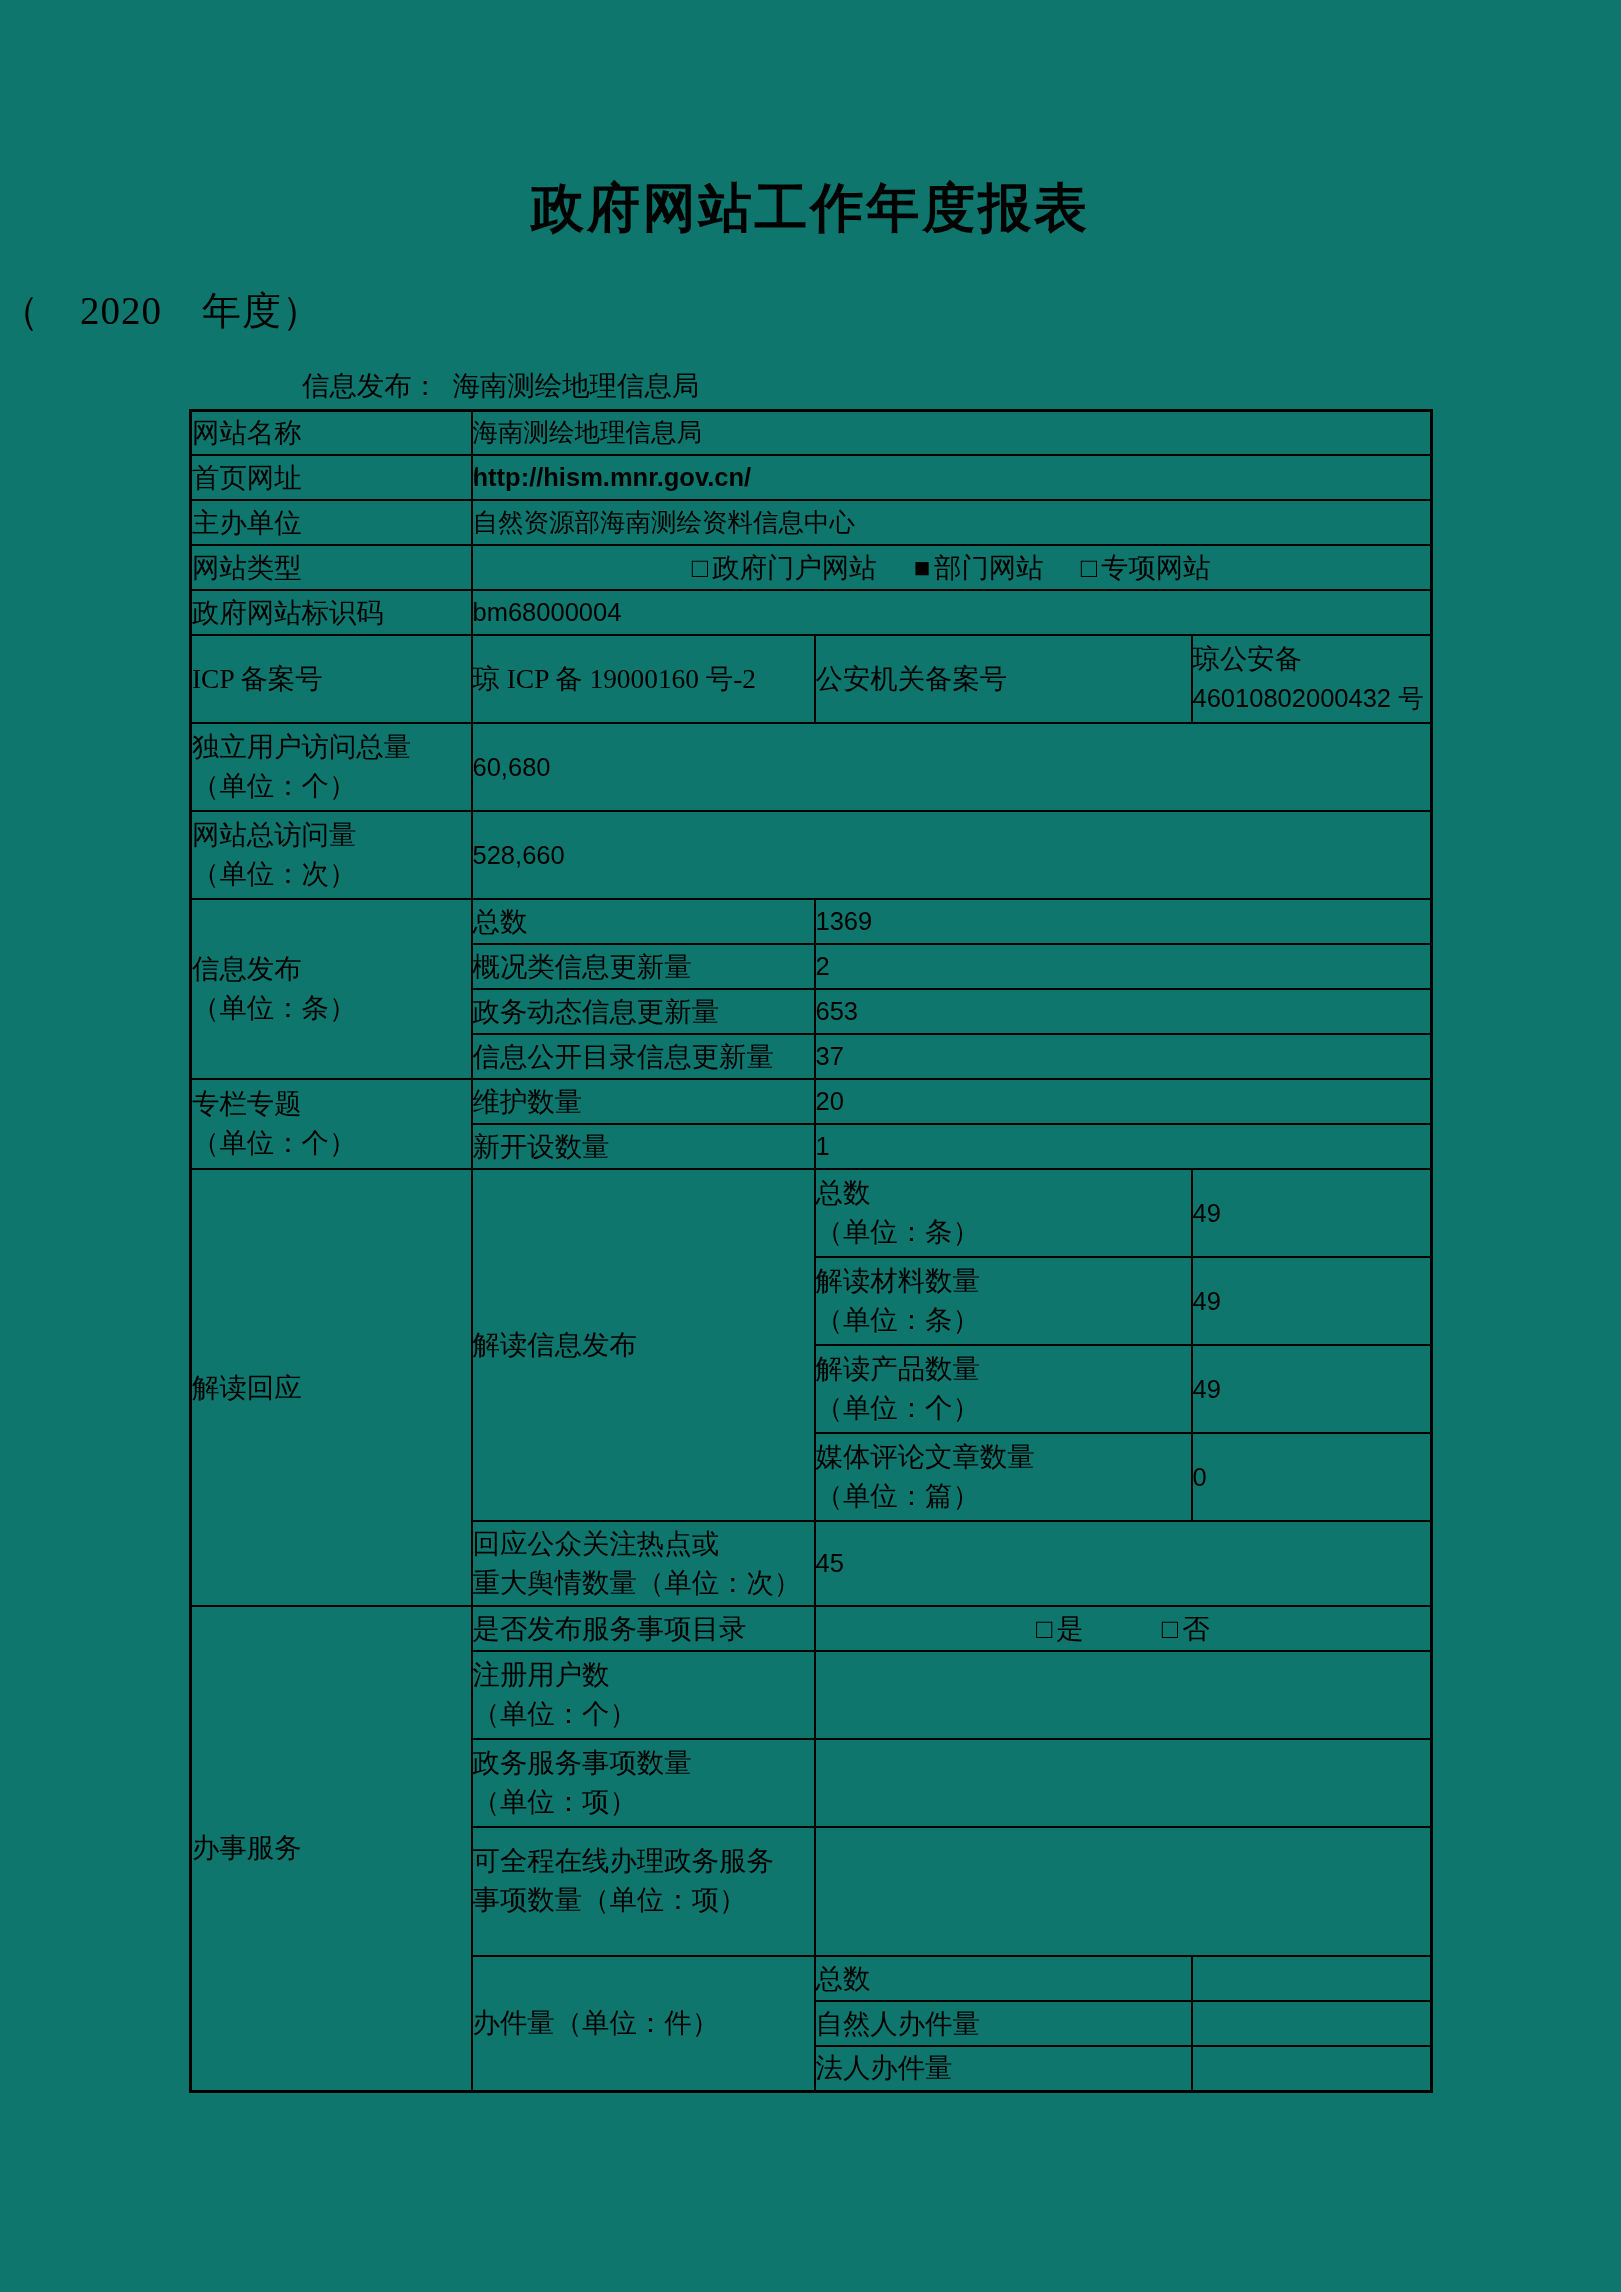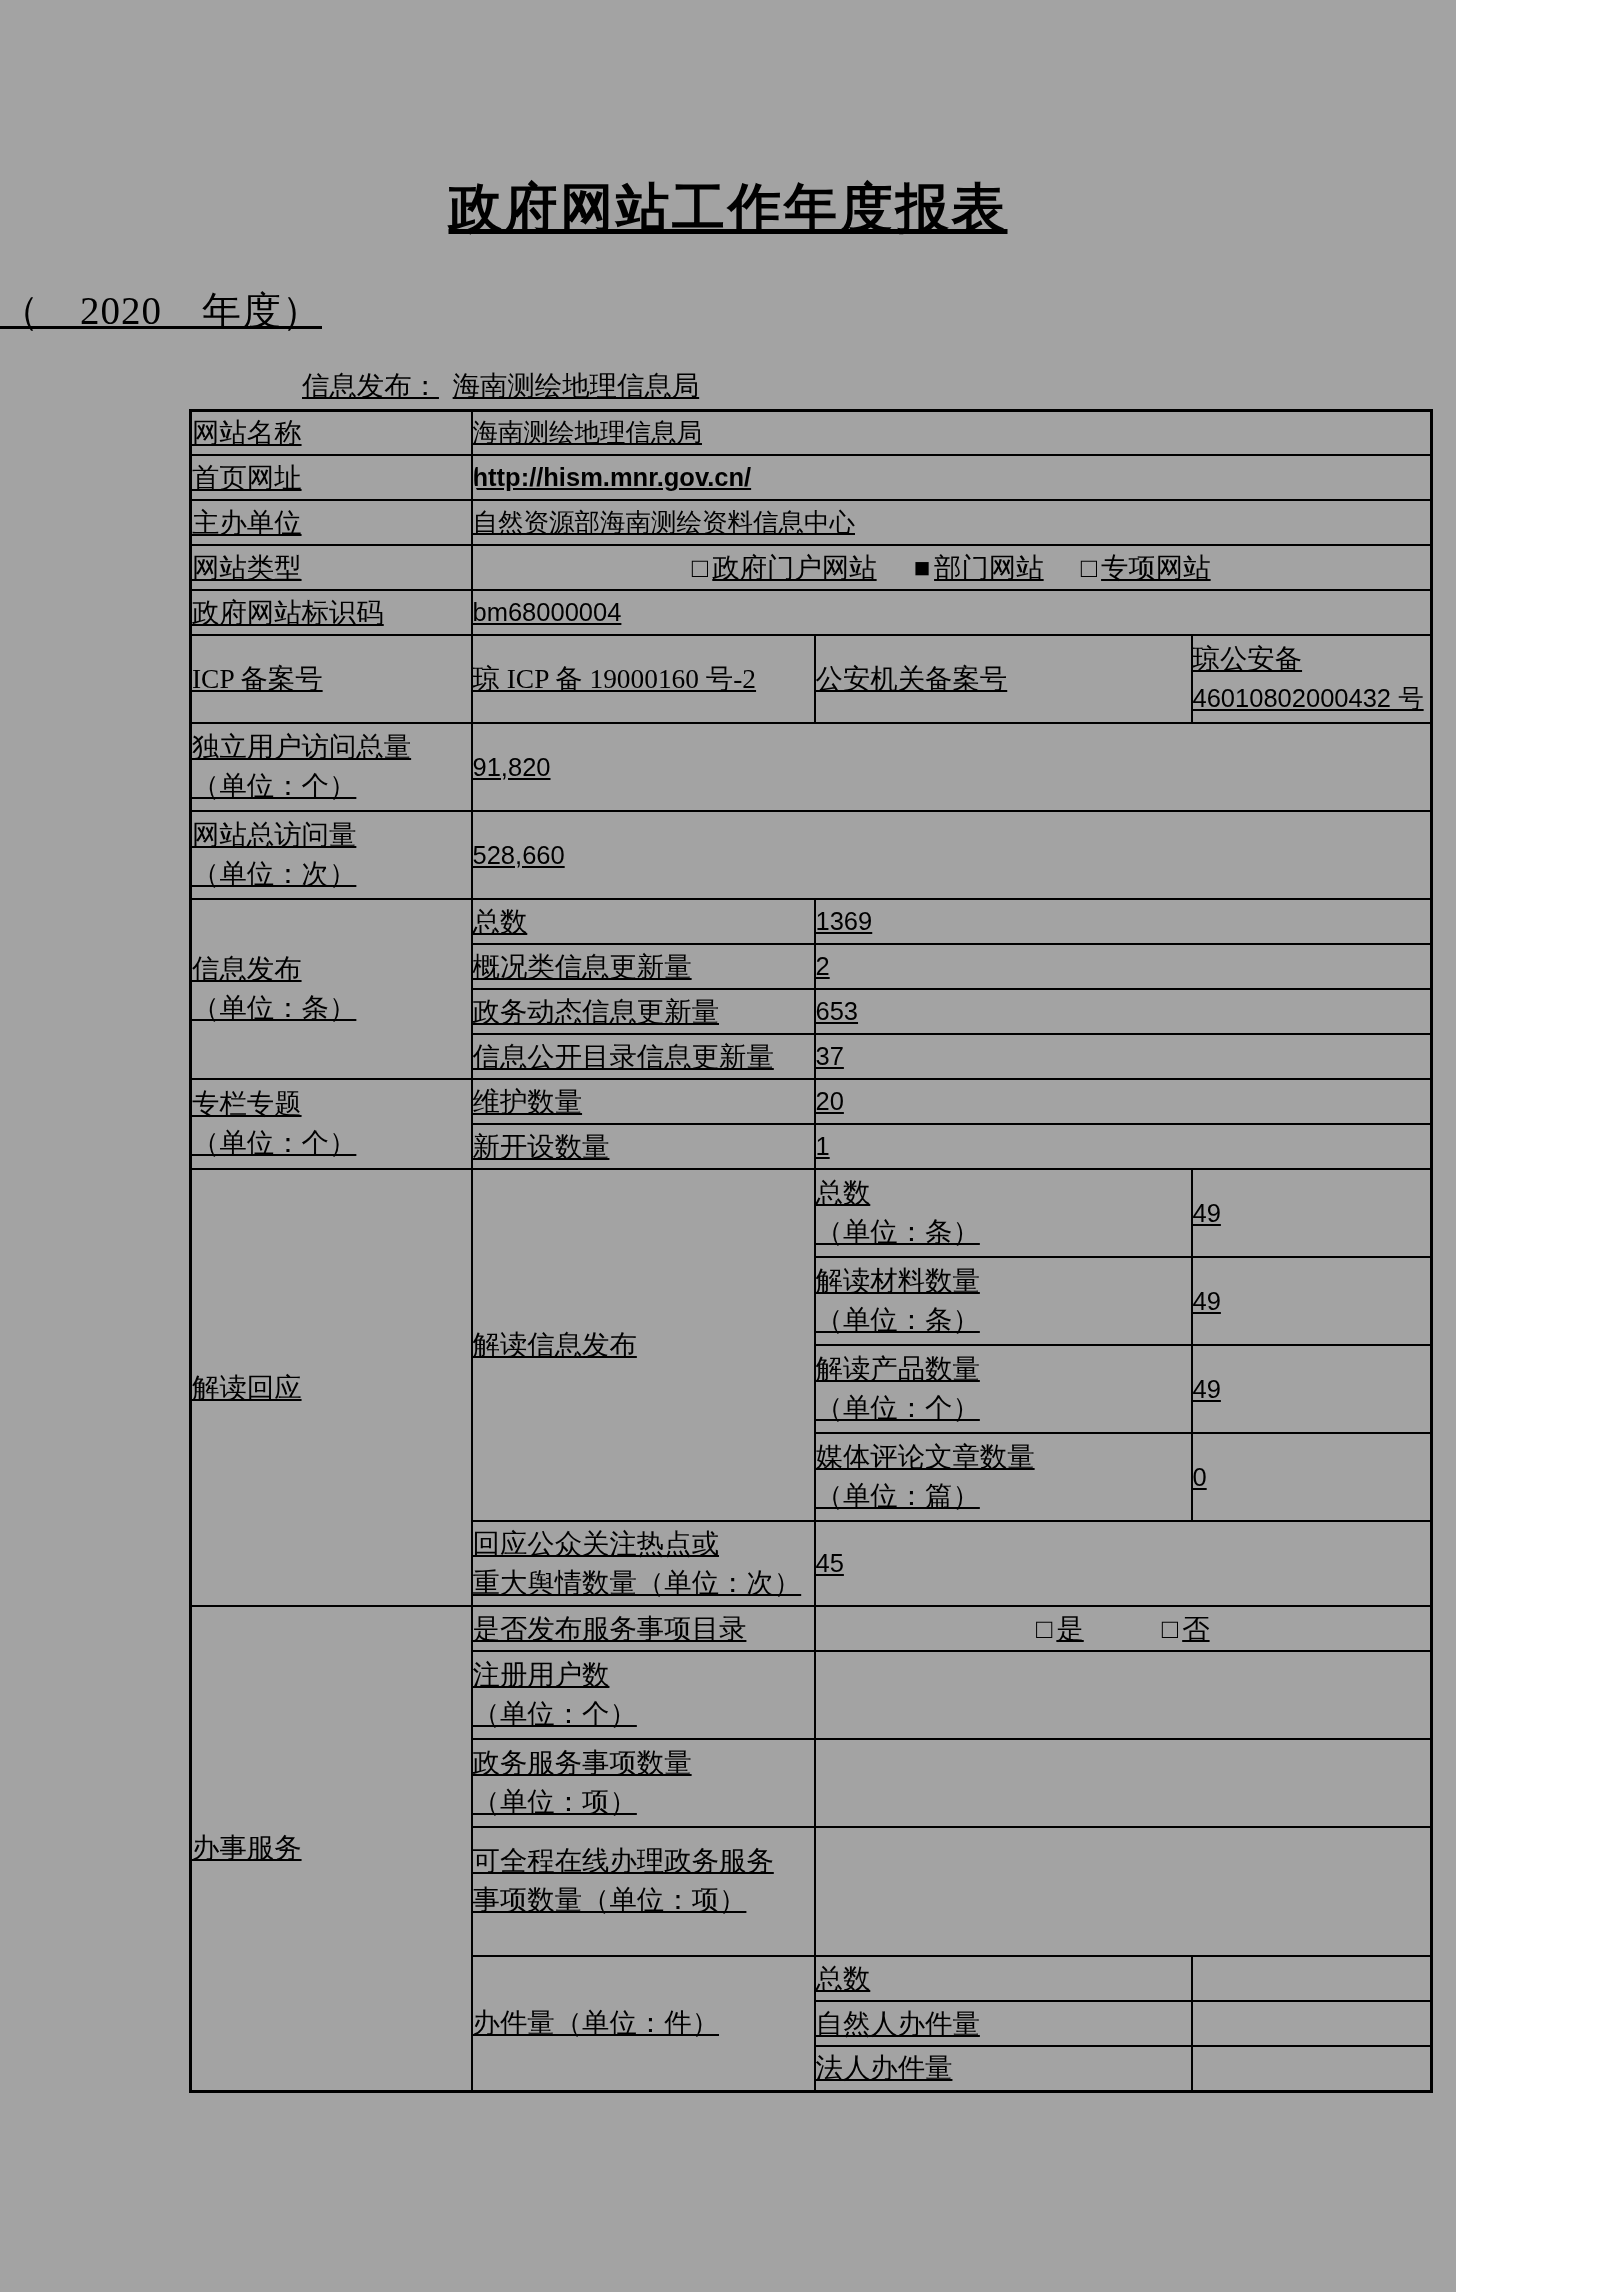--- a/index.html
+++ b/index.html
@@ -1,18 +1,18 @@
 <!DOCTYPE html>
 <html><head>
 <meta charset="utf-8">
 <style>
   html,body { margin:0; padding:0; background:#ffffff; }
   body { width:1621px; height:2293px; color:#000; }
-  .page { position:relative; width:1456px; height:2293px; background:#a3a3a3; overflow:hidden;
-          font-family:"Liberation Serif","DejaVu Serif",serif;text-decoration:underline; }
+  .page { position:relative; width:1621px; height:2293px; background:#0f766e; overflow:hidden;
+          font-family:"Liberation Serif","DejaVu Serif",serif; }
   .doc-title { text-align:center; padding-top:178px; font-size:53px; font-weight:bold;
                letter-spacing:2.9px; line-height:1.15; }
   .doc-subtitle { margin-top:49px; font-size:39px; letter-spacing:1px; line-height:1.2; }
   .filler-line { margin-top:33px; margin-left:302px; font-size:27.4px; line-height:37px; }
   .filler-line .fv { margin-left:13.7px; }
 
   table.report { margin-left:189px; margin-top:3.9px; width:1242px; table-layout:fixed;
                  border-collapse:collapse; border:3.9px solid #000; }
   td { border:2.9px solid #000; text-align:left; vertical-align:middle; padding:0; overflow:hidden; }
 
@@ -90,21 +90,21 @@
         <div class="serif line">琼公安备</div>
         <div class="sans line">46010802000432 号</div>
       </td>
     </tr>
 
     <tr class="h90">
       <td>
         <div class="serif line">独立用户访问总量</div>
         <div class="serif line">（单位：个）</div>
       </td>
-      <td colspan="3" class="sans">91,820</td>
+      <td colspan="3" class="sans">60,680</td>
     </tr>
 
     <tr class="h90">
       <td>
         <div class="serif line">网站总访问量</div>
         <div class="serif line">（单位：次）</div>
       </td>
       <td colspan="3" class="sans">528,660</td>
     </tr>
 

